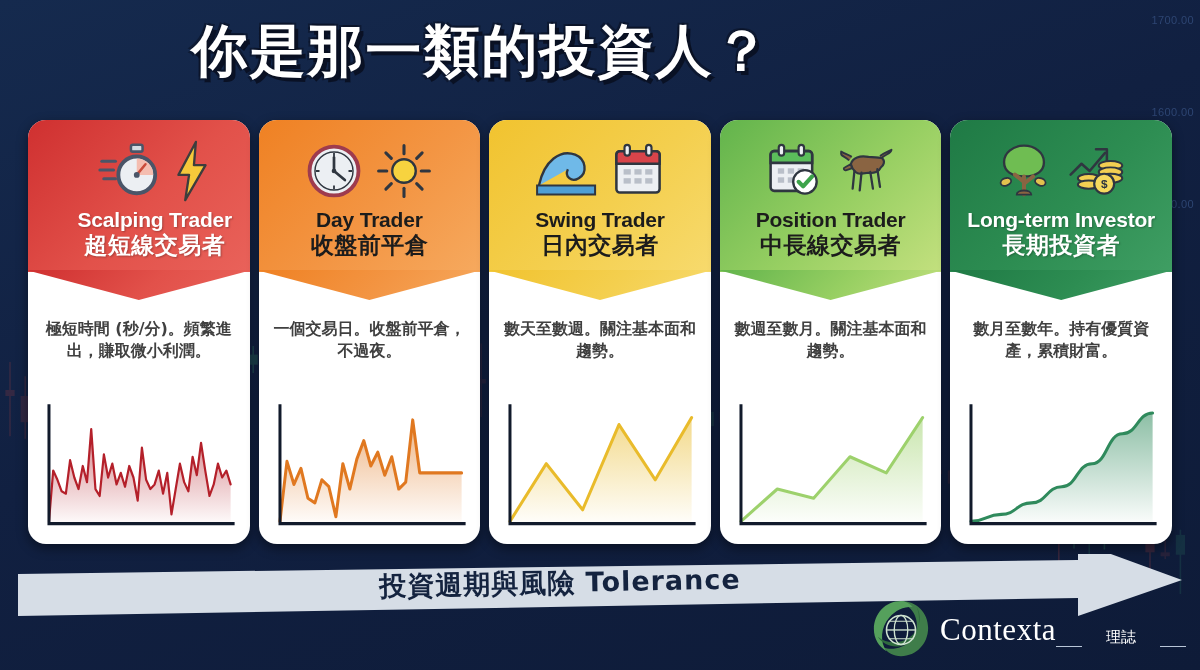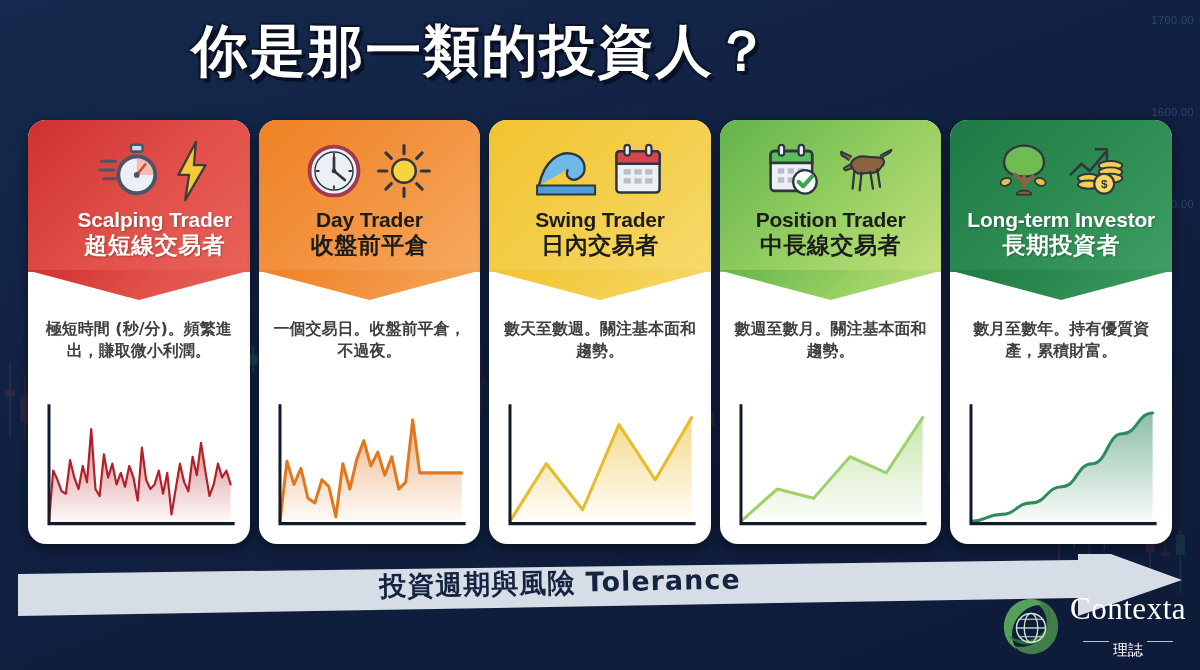--- a/index.html
+++ b/index.html
@@ -118,27 +118,27 @@
     font-family: "DejaVu Sans", "Liberation Sans", sans-serif;
     transform: rotate(-1.1deg);
     pointer-events: none;
   }
 
   
   #logo {
     position: absolute; right: 14px; bottom: 10px;
     display: flex; align-items: center; gap: 8px;
   }
-  #logo-text { display: flex; flex-direction: column; align-items: center; }
+  #logo-text { display: flex; flex-direction: row; align-items: center; }
   .logo-name {
     font-family: "Liberation Serif", "DejaVu Serif", serif;
     font-size: 31px; color: #ffffff; letter-spacing: .5px; line-height: 1;
   }
   .logo-sub {
-    display: flex; align-items: flex-start; gap: 4px;
+    display: flex; align-items: flex-end; gap: 24px;
     font-size: 15px; color: #ffffff; margin-top: 17px;
     font-family: "DejaVu Sans", "Liberation Sans", sans-serif;
   }
   .logo-rule { display: block; width: 26px; height: 1px; background: #b9c6d8; }
 </style>
 </head>
 <body>
 
 <div id="stage">
 

